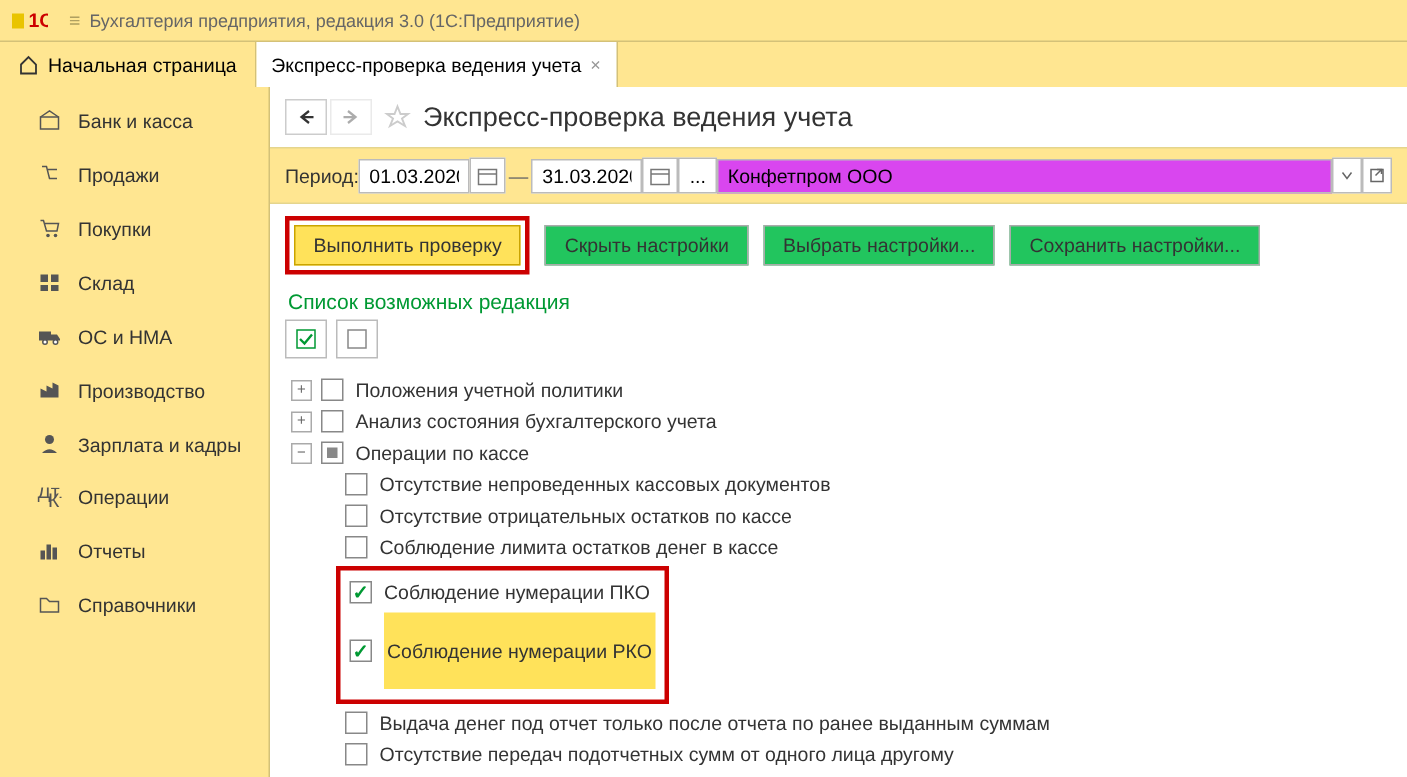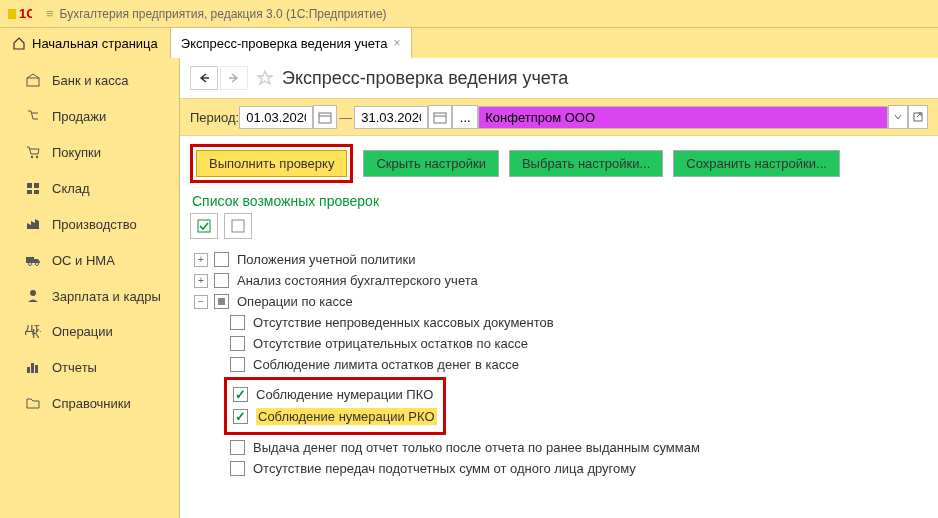--- a/index.html
+++ b/index.html
@@ -50,21 +50,21 @@
 .tree-row { display: flex; align-items: center; padding: 3px 0; }
 .tree-toggle { width: 14px; height: 14px; border: 1px solid #aaa; display:inline-flex; align-items:center; justify-content:center; font-size: 10px; line-height: 1; margin-right: 6px; cursor:pointer; color:#666;}
 .chk { width: 15px; height: 15px; border: 1px solid #888; background: #fff; margin-right: 8px; display:inline-flex;align-items:center;justify-content:center; cursor:pointer; }
 .chk.partial::after { content:""; width:7px; height:7px; background:#888; }
 .chk.checked { color: #009933; font-weight:bold; }
 .tree-label { color: #333; }
 .indent-0 { padding-left: 4px; }
 .indent-1 { padding-left: 40px; }
 .red-frame2 { border: 3px solid #cc0000; padding: 4px 6px; margin: 2px 0 2px 34px; display:inline-block; }
 .red-frame2 .tree-row { padding-left: 0; }
-.hl-label { background: #ffe25a; padding: 1px 2px; }
+.hl-label { background: #ffe25a; padding: 18px 2px; }
 
 svg { display: block; }
 </style>
 </head>
 <body>
 
 <div class="titlebar">
   <span class="logo">
     <svg width="24" height="14" viewBox="0 0 24 14">
         <rect x="0" y="2" width="8" height="10" fill="#e9c400"></rect>
@@ -128,35 +128,35 @@
             <rect x="9" y="3" width="5" height="5" fill="#555"></rect>
             <rect x="2" y="10" width="5" height="4" fill="#555"></rect>
             <rect x="9" y="10" width="5" height="4" fill="#555"></rect>
           </svg>
         </span>
       <span>Склад</span>
     </div>
     <div class="sidebar-item">
       <span class="s-icon">
           <svg width="16" height="16">
-            <path d="M2 13 L2 7 L6 9 L6 5 L10 7 L10 3 L14 5 L14 13 Z" fill="#555"></path>
-          </svg>
-        </span>
-      <span>Производство</span>
-    </div>
-    <div class="sidebar-item">
-      <span class="s-icon">
-          <svg width="16" height="16">
             <rect x="1" y="5" width="8" height="6" fill="#555"></rect>
             <path d="M9 7 L13 7 L15 10 L15 11 L9 11 Z" fill="#555"></path>
             <circle cx="5" cy="12" r="1.5" fill="#fff" stroke="#555"></circle>
             <circle cx="12" cy="12" r="1.5" fill="#fff" stroke="#555"></circle>
           </svg>
         </span>
       <span>ОС и НМА</span>
+    </div>
+    <div class="sidebar-item">
+      <span class="s-icon">
+          <svg width="16" height="16">
+            <path d="M2 13 L2 7 L6 9 L6 5 L10 7 L10 3 L14 5 L14 13 Z" fill="#555"></path>
+          </svg>
+        </span>
+      <span>Производство</span>
     </div>
     <div class="sidebar-item">
       <span class="s-icon">
           <svg width="16" height="16">
             <circle cx="8" cy="5" r="3" fill="#555"></circle>
             <path d="M3 14 Q8 9 13 14 Z" fill="#555"></path>
           </svg>
         </span>
       <span>Зарплата и кадры</span>
     </div>
@@ -243,21 +243,21 @@
 
     <div class="actionbar">
       <span class="red-frame1">
         <button class="btn btn-primary">Выполнить проверку</button>
       </span>
       <button class="btn">Скрыть настройки</button>
       <button class="btn">Выбрать настройки...</button>
       <button class="btn">Сохранить настройки...</button>
     </div>
 
-    <div class="list-header">Список возможных проверок</div>
+    <div class="list-header">Список возможных редакция</div>
     <div class="tool-row">
       <span class="small-btn">
           <svg width="14" height="14">
             <rect x="1" y="1" width="12" height="12" fill="none" stroke="#093"></rect>
             <path d="M3 7 L6 10 L11 4" stroke="#093" fill="none" stroke-width="1.6"></path>
           </svg>
         </span>
       <span class="small-btn">
           <svg width="14" height="14">
             <rect x="1" y="1" width="12" height="12" fill="none" stroke="#888"></rect>

